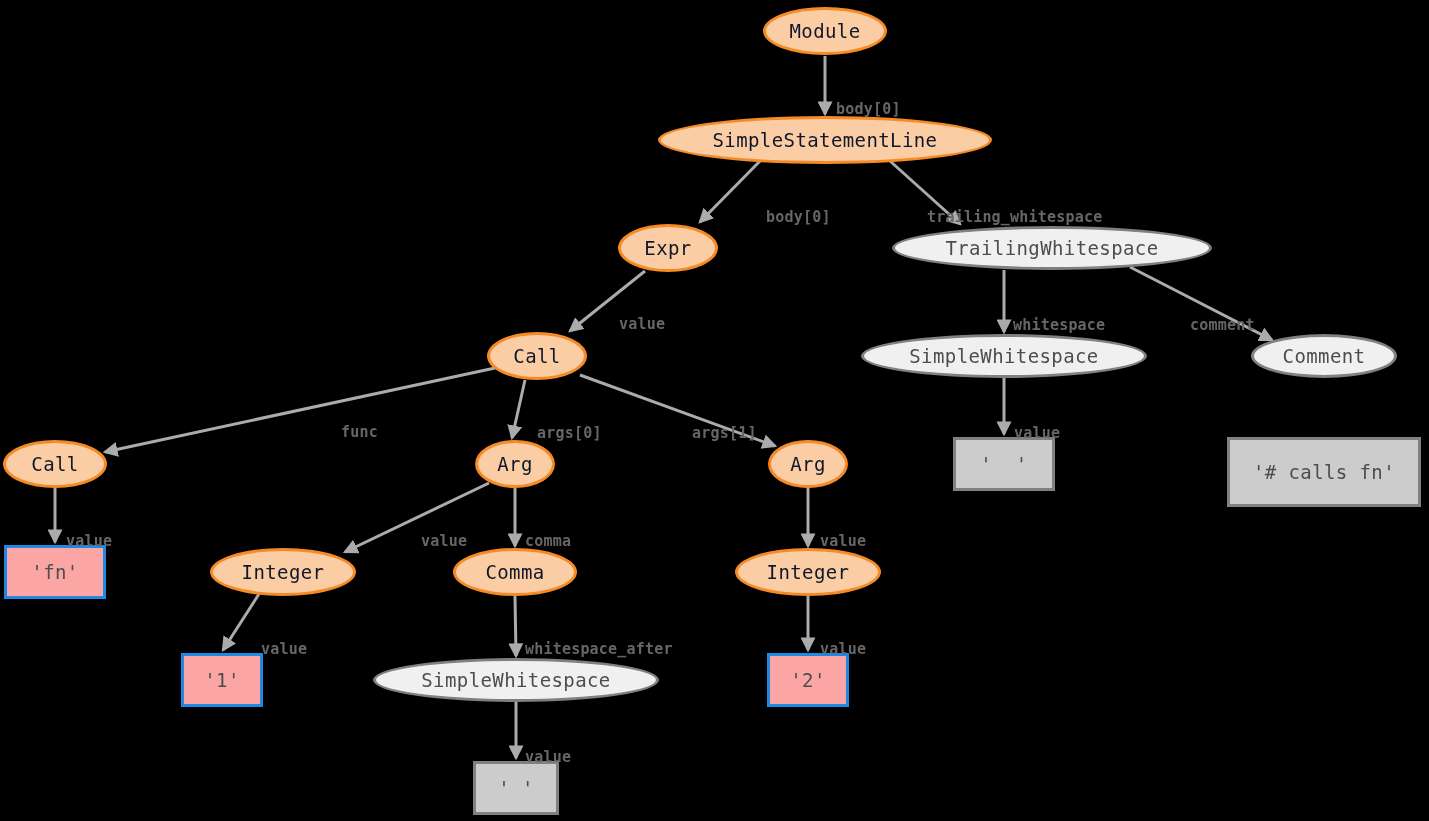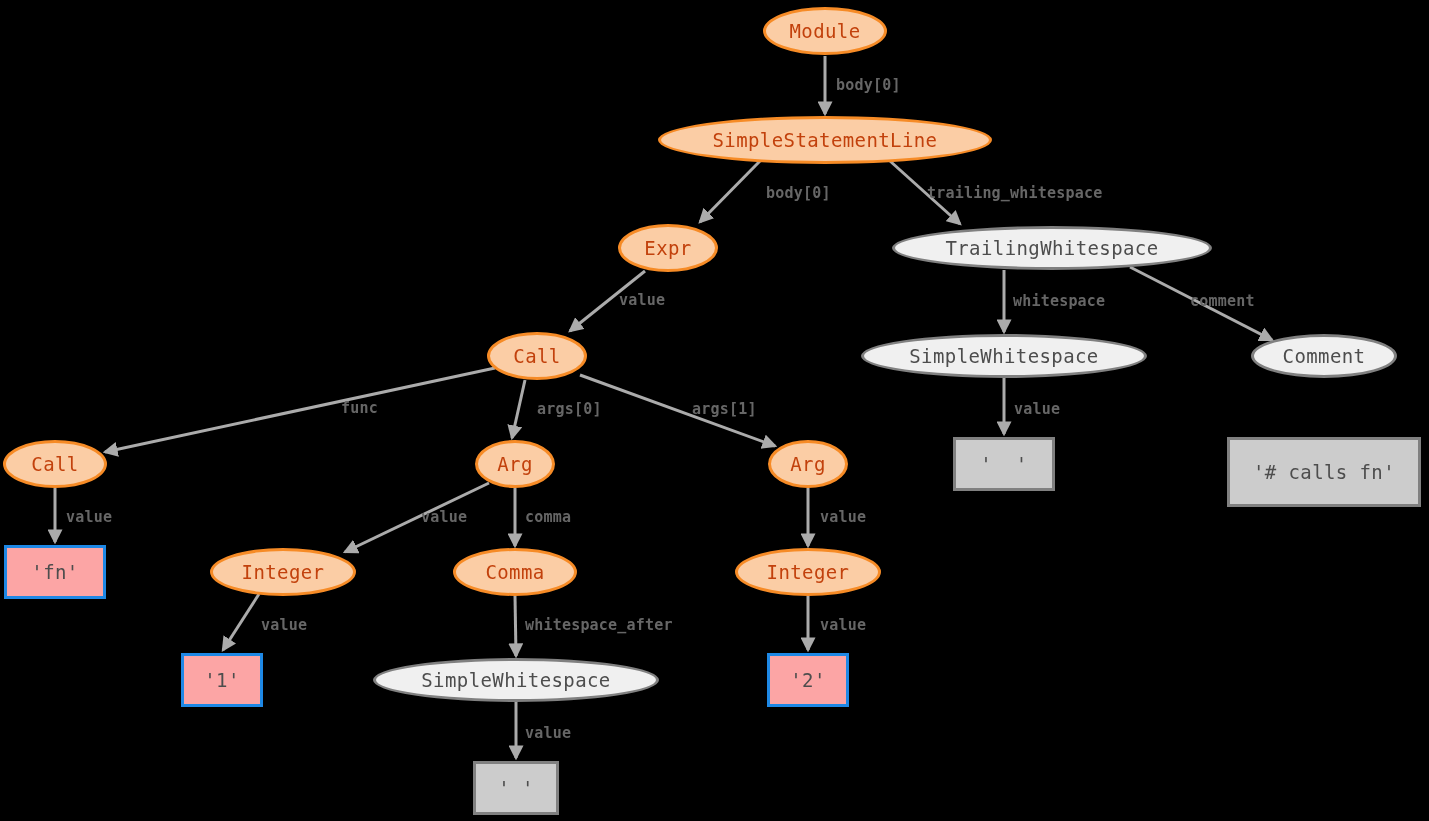--- a/index.html
+++ b/index.html
@@ -37,21 +37,21 @@
   }
   .node-label {
     display: block;
     white-space: pre;
   }
   
   .n-cst {
     border-radius: 50%;
     background: #FBCDA5;
     border: 3px solid #F68B26;
-    color: #c2410c;
+    color: #0f172a;
     font-size: 19px;
   }
   
   .n-ws {
     border-radius: 50%;
     background: #F0F0F0;
     border: 3px solid #808080;
     color: #4D4D4D;
     font-size: 19px;
   }
@@ -70,20 +70,21 @@
     font-size: 19px;
   }
   .edge-label {
     position: absolute;
     color: #666666;
     font-size: 15px;
     white-space: pre;
     letter-spacing: 0.2px;
     font-weight: bold;
     line-height: 1;
+    margin-top: 24px;
   }
 </style>
 </head>
 <body>
 
 <div id="stage">
 
   <svg id="edge-layer" viewBox="0 0 1429 821" width="1429" height="821" xmlns="http://www.w3.org/2000/svg">
     <defs>
       <marker id="arrowhead" markerWidth="5" markerHeight="5" refX="4.2" refY="2.5" orient="auto" markerUnits="strokeWidth">

